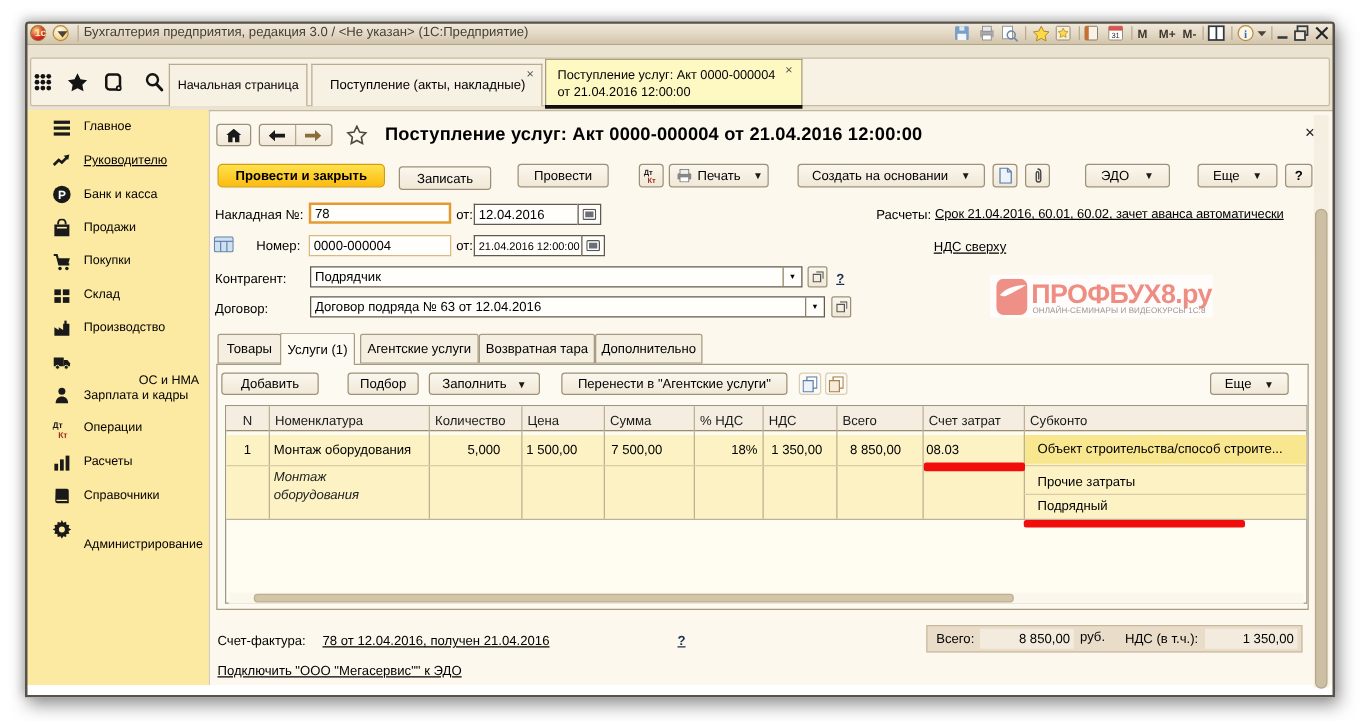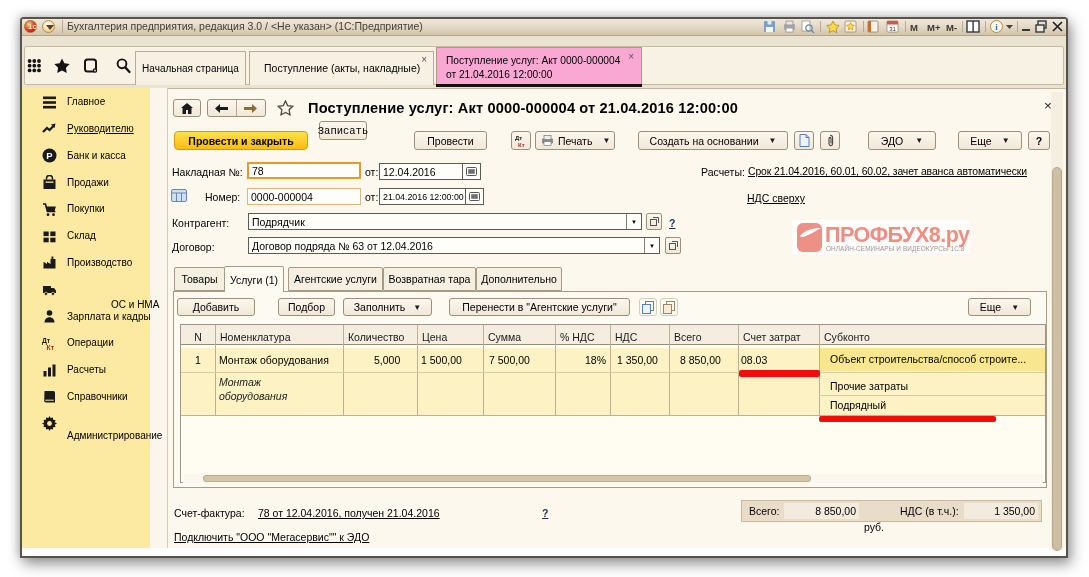--- a/index.html
+++ b/index.html
@@ -11,21 +11,21 @@
 #tb .ttl{position:absolute;left:47px;top:3px;font-size:10.5px;color:#443e33;}
 .circ{position:absolute;top:2.5px;width:13px;height:13px;border-radius:50%;}
 
 .btn{position:absolute;height:19px;background:linear-gradient(#fbf7ee,#f1e8d7);border:1px solid #9c9078;border-radius:3px;font-size:10.5px;color:#000;display:flex;align-items:center;justify-content:center;white-space:nowrap;}
 .ybtn{background:linear-gradient(#ffe14e,#fcbc10);border:1px solid #d29d08;font-weight:bold;border-radius:4px;}
 
 .inp{position:absolute;height:17px;background:#fffefa;border:1px solid #60594e;font-size:10.5px;color:#000;display:flex;align-items:center;padding-left:3px;white-space:nowrap;}
 .lbl{position:absolute;font-size:10.5px;color:#000;white-space:nowrap;}
 .lnk{text-decoration:underline;}
 
-#side{position:absolute;left:0;top:71px;width:130px;height:463px;background:#fce9a2;padding-left:48px;}
+#side{position:absolute;left:0;top:71px;width:147px;height:463px;background:#fce9a2;padding-left:48px;}
 .sit{position:absolute;left:47px;font-size:10px;color:#000;white-space:nowrap;}
 .sic{position:absolute;left:22px;width:15px;height:15px;}
 
 .tab{position:absolute;background:#f7f1e4;border:1px solid #b9ab91;border-bottom:none;font-size:10.5px;color:#000;}
 
 .ptab{position:absolute;top:250px;height:24px;background:#f5efe2;border:1px solid #a89b83;font-size:10.5px;display:flex;align-items:center;justify-content:center;border-radius:2px 2px 0 0;}
 </style></head>
 <body>
 <div id="win">
   <div id="winborder"></div>
@@ -130,21 +130,21 @@
           <circle cx="68" cy="12.5" r="1.6" fill="#f6efe2" stroke-width="1.4"></circle>
         </g>
       <circle cx="95" cy="5.8" r="4.4" fill="none" stroke="#141414" stroke-width="1.9"></circle>
       <line x1="98.3" y1="9.4" x2="102.5" y2="14" stroke="#141414" stroke-width="2.3" stroke-linecap="round"></line>
     </svg>
     <div class="tab" style="left:115px;top:34px;width:111px;height:34px;display:flex;align-items:center;justify-content:center;font-size:10px;">Начальная страница</div>
     <div class="tab" style="left:229px;top:34px;width:185px;height:34px;">
       <div class="abs" style="left:14px;top:10px;">Поступление (акты, накладные)</div>
       <div class="abs" style="right:6px;top:2px;font-size:10px;color:#555;">×</div>
     </div>
-    <div class="tab" style="left:416px;top:30px;width:206px;height:37px;background:#f9a8d4;border-color:#a99c83;">
+    <div class="tab" style="left:416px;top:30px;width:206px;height:37px;background:#fef9c3;border-color:#a99c83;">
       <div class="abs" style="left:9px;top:6px;line-height:14px;font-size:10.2px;">Поступление услуг: Акт 0000-000004<br>от 21.04.2016 12:00:00</div>
       <div class="abs" style="right:7px;top:3px;font-size:10px;color:#555;">×</div>
     </div>
     <div class="abs" style="left:416px;top:67px;width:206px;height:3px;background:#14100c;"></div>
   </div>
   <div id="side">
     <svg class="sic" style="top:6.5px;" viewBox="0 0 15 15">
         <g fill="#1a1a1a">
           <rect x="1" y="1.5" width="13" height="2.6"></rect>
           <rect x="1" y="6.2" width="13" height="2.6"></rect>
@@ -246,21 +246,21 @@
           </svg>
         </div>
     </div>
     <svg class="abs" style="left:257px;top:83px;" width="17" height="16" viewBox="0 0 17 16">
         <path d="M8.5 1l2.2 4.6 5 .7-3.6 3.5.9 5L8.5 12.4 4 14.8l.9-5L1.3 6.3l5-.7z" fill="none" stroke="#4f4a40" stroke-width="1.3"></path>
       </svg>
     <div class="abs" style="left:288px;top:83px;font-size:14.6px;font-weight:bold;color:#000;letter-spacing:0.15px;">Поступление услуг: Акт 0000-000004 от 21.04.2016 12:00:00</div>
     <div class="abs" style="left:1024px;top:81px;font-size:13.5px;color:#222;">×</div>
 
     <div class="btn ybtn" style="left:154px;top:114px;width:134px;">Провести и закрыть</div>
-    <div class="btn" style="left:299px;top:104px;width:48px;font-family:Liberation Mono, monospace;">Записать</div>
+    <div class="btn" style="left:299px;top:116px;width:74px;">Записать</div>
     <div class="btn" style="left:394px;top:114px;width:73px;">Провести</div>
     <div class="btn" style="left:491px;top:114px;width:20px;">
         <svg width="13" height="13" viewBox="0 0 13 13">
           <text x="0" y="6" font-size="6" font-weight="bold" fill="#1a1a1a" font-family="Liberation Sans">Дт</text>
           <text x="3" y="12.5" font-size="6" font-weight="bold" fill="#9e2f24" font-family="Liberation Sans">Кт</text>
         </svg>
       </div>
     <div class="btn" style="left:515px;top:114px;width:80px;justify-content:flex-start;padding-left:5px;"><svg width="13" height="11" viewBox="0 0 13 11" style="margin-right:4px;">
           <rect x="1" y="3.5" width="11" height="5" rx="1" fill="#8a8a8a"></rect>
           <rect x="3" y="0.5" width="7" height="4" fill="#eee" stroke="#777" stroke-width=".7"></rect>
@@ -416,21 +416,21 @@
     <div class="abs" style="left:719px;top:353px;width:81px;height:6.5px;background:#f20d0d;border-radius:2px;z-index:5;"></div>
     <div class="abs" style="left:799px;top:399px;width:177px;height:5.5px;background:#f20d0d;border-radius:2px;z-index:5;"></div>
 
     <div class="lbl" style="left:154px;top:490px;">Счет-фактура:</div>
     <div class="lbl lnk" style="left:238px;top:490px;">78 от 12.04.2016, получен 21.04.2016</div>
     <div class="lbl lnk" style="left:522px;top:490px;font-weight:bold;color:#1b2f52;">?</div>
     <div class="abs" style="left:721px;top:483px;width:301px;height:22px;background:#e9ddca;border:1px solid #c9b89e;">
       <div class="lbl" style="left:7px;top:4px;">Всего:</div>
       <div class="abs" style="left:42px;top:2px;width:75px;height:16px;background:#f3ebdd;"></div>
       <div class="lbl" style="left:42px;top:4px;width:72px;text-align:right;">8 850,00</div>
-      <div class="lbl" style="left:122px;top:20px;">руб.</div>
+      <div class="lbl" style="left:122px;top:3px;">руб.</div>
       <div class="lbl" style="left:158px;top:4px;">НДС (в т.ч.):</div>
       <div class="abs" style="left:222px;top:2px;width:74px;height:16px;background:#f3ebdd;"></div>
       <div class="lbl" style="left:222px;top:4px;width:71px;text-align:right;">1 350,00</div>
     </div>
     <div class="lbl lnk" style="left:154px;top:514px;">Подключить "ООО "Мегасервис"" к ЭДО</div>
 
     <div class="abs" style="left:1031px;top:75px;width:12px;height:458px;background:#f5efe2;"></div>
     <div class="abs" style="left:1032px;top:150px;width:10px;height:384px;background:#cdbfa3;border-radius:5px;border:1px solid #b5a78b;"></div>
   </div>
 </div>

